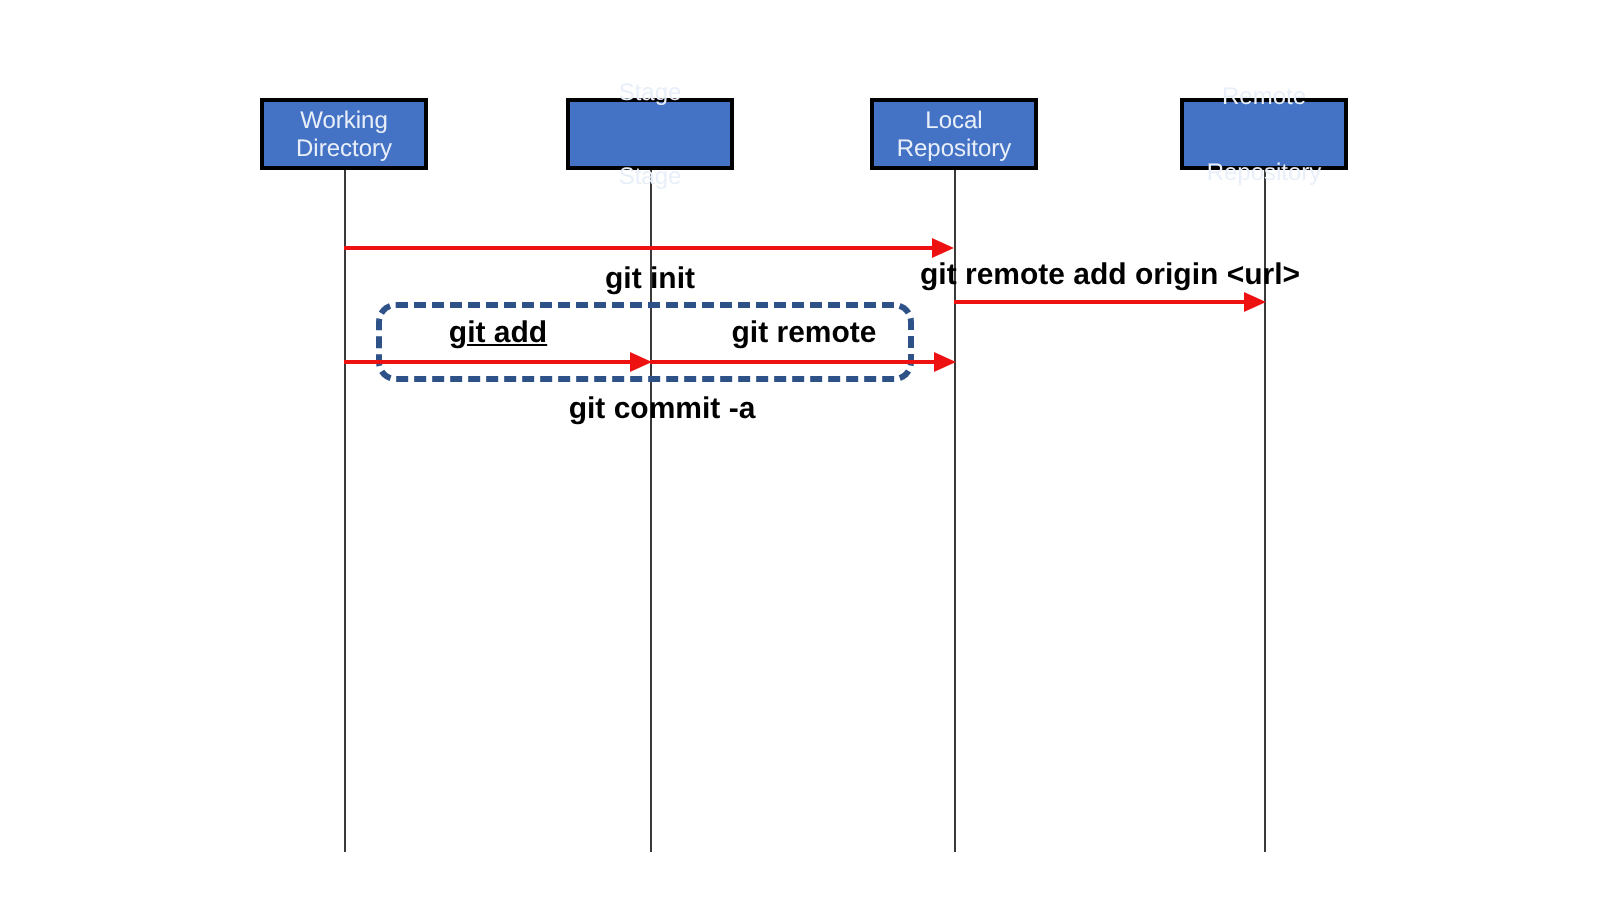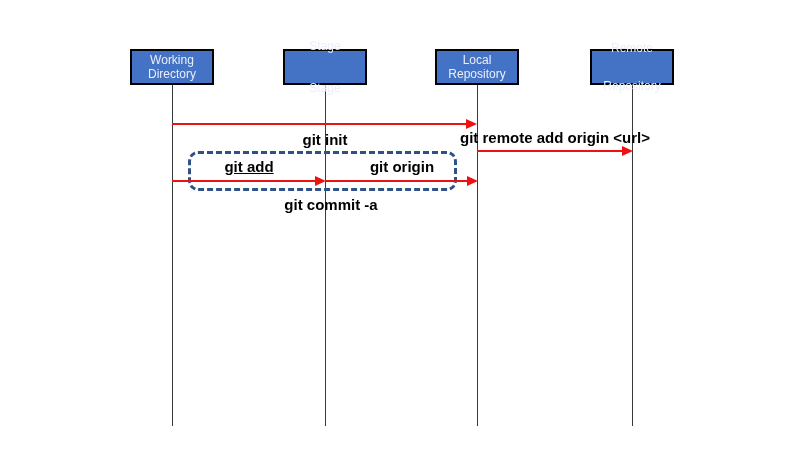--- a/index.html
+++ b/index.html
@@ -76,21 +76,21 @@
     <div class="arrow-head" style="left: 466px; top: 119px;"></div>
     <div class="msg-label" style="left: 325px; top: 103px; margin-top: 28px;">git init</div>
     <div class="arrow-line" style="left: 477px; top: 150px; width: 146px;"></div>
     <div class="arrow-head" style="left: 622px; top: 146px;"></div>
     <div class="msg-label" style="left: 555px; top: 129px;">git remote add origin &lt;url&gt;</div>
     <div class="arrow-line" style="left: 172px; top: 180px; width: 144px;"></div>
     <div class="arrow-head" style="left: 315px; top: 176px;"></div>
     <div class="msg-label" style="left: 249px; top: 158px; text-decoration: underline;">git add</div>
     <div class="arrow-line" style="left: 325px; top: 180px; width: 143px;"></div>
     <div class="arrow-head" style="left: 467px; top: 176px;"></div>
-    <div class="msg-label" style="left: 402px; top: 158px;">git origin</div>
+    <div class="msg-label" style="left: 402px; top: 158px;">git remote</div>
     <div class="msg-label" style="left: 331px; top: 196px; text-align: center;">git commit -a</div>
     <div class="actor-box" style="left: 130px; top: 49px; width: 84px; height: 36px; text-align: right;">
       <div class="actor-line">Working</div>
       <div class="actor-line">Directory</div>
     </div>
     <div class="actor-box" style="left: 283px; top: 49px; width: 84px; height: 36px; gap: 28px;">
       <div class="actor-line">Stage</div>
       <div class="actor-line">Stage</div>
     </div>
     <div class="actor-box" style="left: 435px; top: 49px; width: 84px; height: 36px;">

